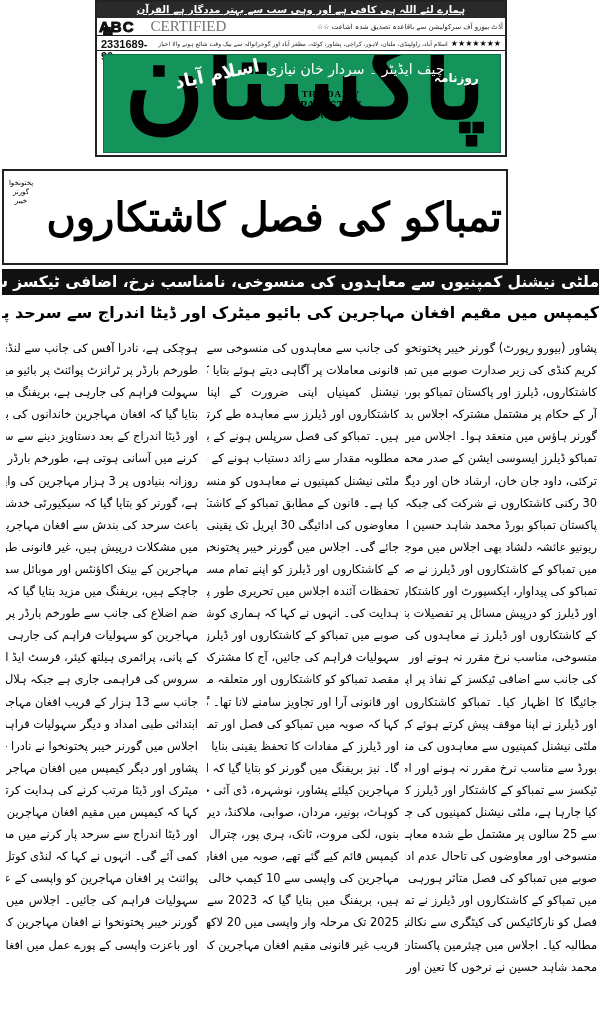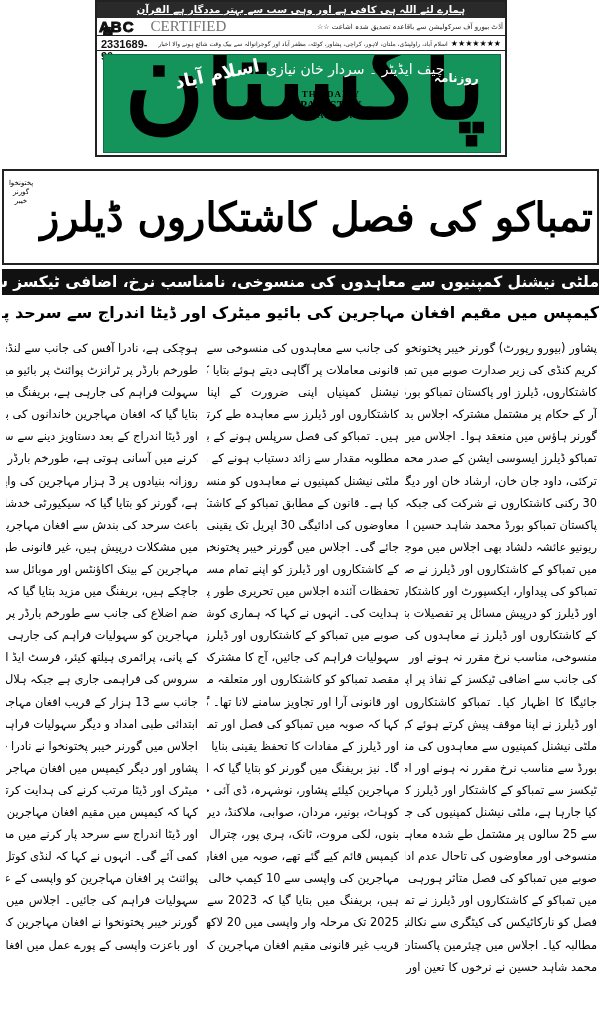--- a/index.html
+++ b/index.html
@@ -21,21 +21,21 @@
   .logo-big { position:absolute; left:20px; top:-30px; font-family:"DejaVu Serif", serif; font-size:110px; font-weight:bold; color:#000000; direction:rtl; white-space:nowrap; line-height:1; }
   .logo-city { position:absolute; left:70px; top:8px; font-size:18px; font-weight:bold; color:#fff; direction:rtl; transform:rotate(-12deg); }
   .logo-editor { position:absolute; left:162px; top:6px; font-size:14px; color:#fff; direction:rtl; }
   .logo-daily { position:absolute; left:196px; top:0px; text-align:center; color:#000000; font-family:"Liberation Serif", serif; font-weight:bold; }
   .logo-daily .l1 { font-size:9px; letter-spacing:1px; margin-top:34px; }
   .logo-daily .l2 { font-size:11.5px; letter-spacing:0.5px;text-align:center; }
   .logo-daily .l3 { font-size:8px; letter-spacing:1px; }
   .logo-roznama { position:absolute; left:330px; top:16px; font-size:12px; color:#fff; direction:rtl; font-weight:bold; }
 
   
-  .headline-box { position:absolute; left:2px; top:169px; width:597px; height:96px; border:2px solid #222; box-sizing:border-box; }
+  .headline-box { position:absolute; left:2px; top:169px; width:506px; height:96px; border:2px solid #222; box-sizing:border-box; }
   .headline { position:absolute; left:34px; right:4px; top:6px; bottom:4px; font-family:"DejaVu Serif", serif; font-weight:bold; font-size:40px; line-height:80px; text-align:center; direction:rtl; white-space:nowrap; overflow:hidden; color:#000; letter-spacing:-1px; }
   .byline { position:absolute; left:4px; top:8px; width:26px; font-size:7px; line-height:9px; direction:rtl; text-align:center; color:#000; }
 
   .subhead { position:absolute; left:2px; top:269px; width:597px; height:26px; background:#111; color:#fff; font-weight:bold; font-size:15.5px; line-height:26px; direction:rtl; text-align:center; white-space:nowrap; overflow:hidden; }
   .kicker { position:absolute; left:2px; top:298px; width:597px; height:30px; font-weight:bold; font-size:16px; line-height:30px; direction:rtl; text-align:center; white-space:nowrap; overflow:hidden; }
 
   
   .col { position:absolute; top:337px; width:192px; height:687px; direction:rtl; text-align:justify; text-align-last:right; font-size:11.4px; line-height:22.1px; overflow:hidden; }
   .col-right { left:405px; }
   .col-mid { left:207px; }

